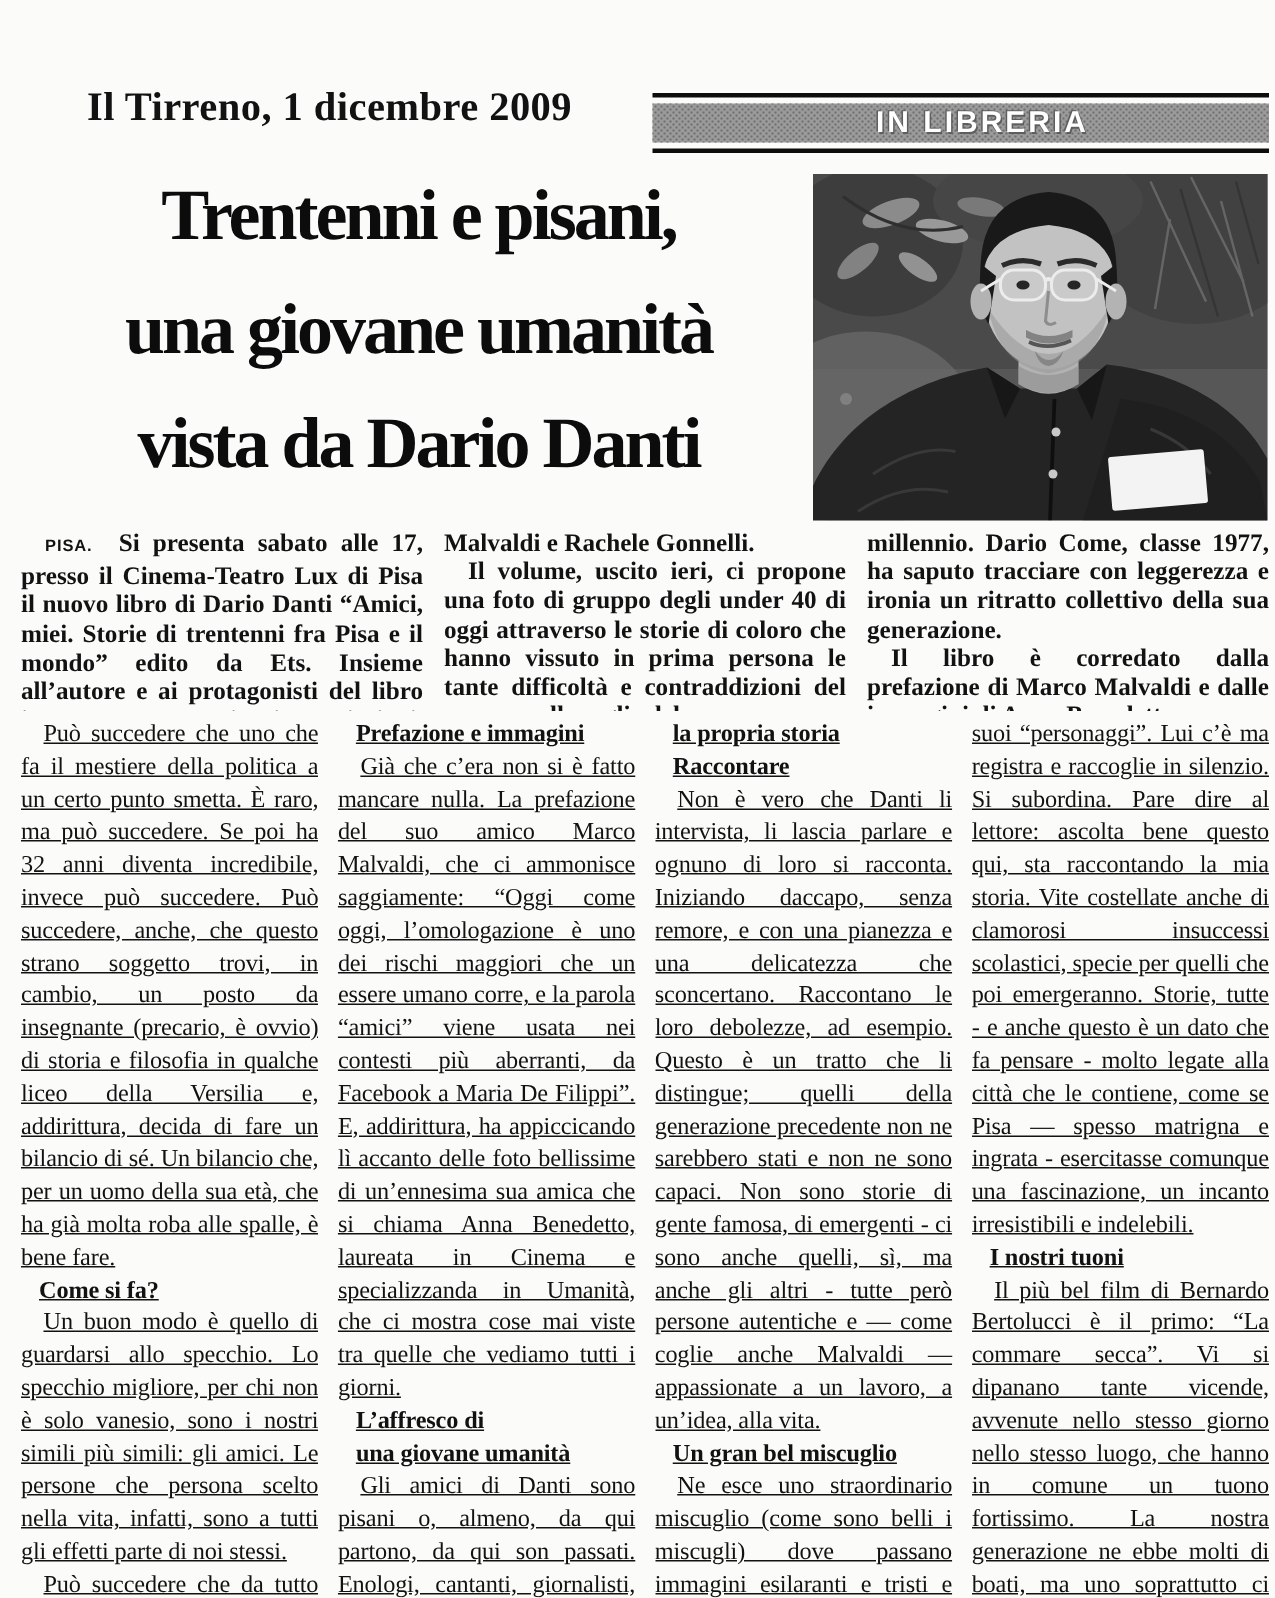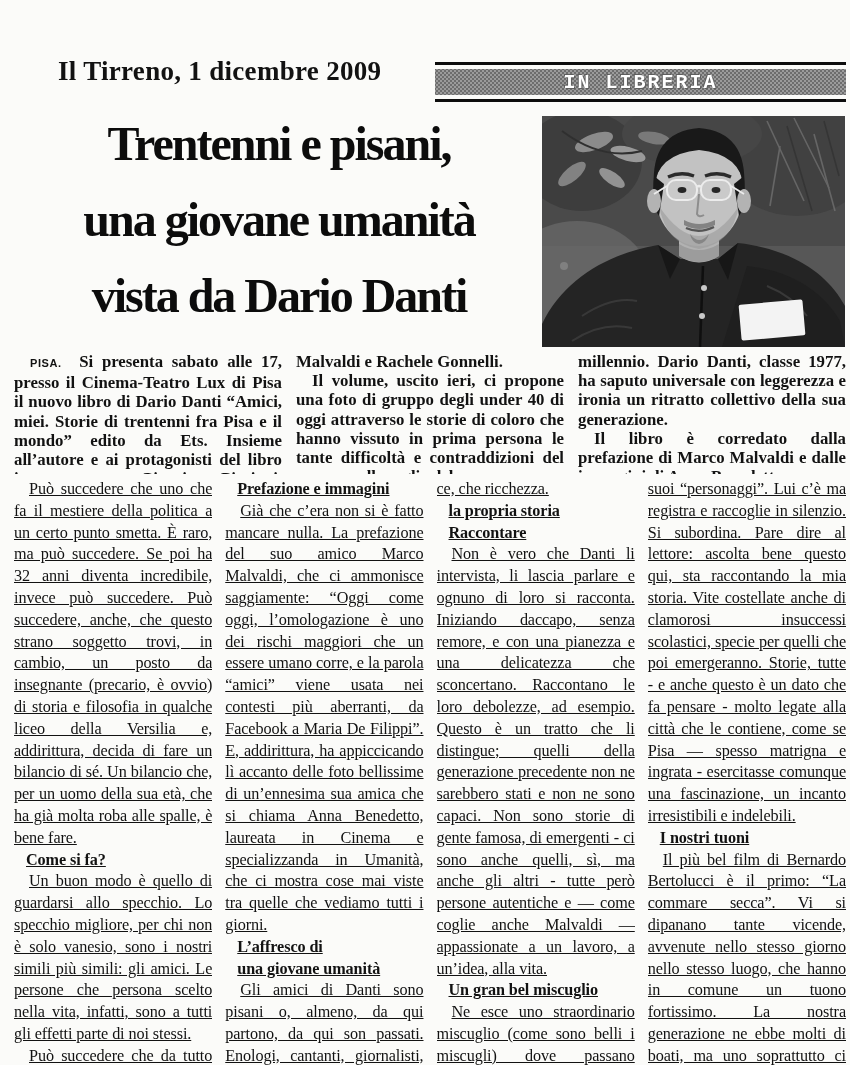--- a/index.html
+++ b/index.html
@@ -27,23 +27,24 @@
   }
   .banner-band{
     height:26px;display:flex;align-items:center;justify-content:center;
     background-color:#9b9b9b;
     background-image:
       radial-gradient(circle,#6d6d6d 30%,transparent 32%),
       radial-gradient(circle,#6d6d6d 30%,transparent 32%);
     background-size:4px 4px;background-position:0 0,2px 2px;
   }
   .banner-label{
-    font-family:Liberation Mono, monospace;
+    font-family:Liberation Sans, sans-serif;
     font-weight:bold;font-size:20px;letter-spacing:2px;color:#ffffff;
     text-shadow:1px 1px 0 #5e5e5e,-1px -1px 0 #5e5e5e;
+    padding-left:29px;
   }
 
   
   .headline{
     position:absolute;left:16px;top:64px;width:526px;
     text-align:center;font-weight:bold;
     font-size:48px;line-height:76px;letter-spacing:-2px;
     color:#0c0c0c;
   }
   .headline span{display:block;white-space:nowrap;}
@@ -192,21 +193,21 @@
 
   <div class="lead">
     <div class="lcol">
       <p class="ind"><span class="dateline">PISA.</span>&nbsp; <span>Si presenta sabato alle 17, presso il Cinema-Teatro Lux di Pisa il nuovo libro di Dario Danti “Amici, miei. Storie di trentenni fra Pisa e il mondo” edito da Ets. Insieme all’autore e ai protagonisti del libro interverranno Giorgio Piccioni, Marco</span></p>
     </div>
     <div class="lcol">
       <p>Malvaldi e Rachele Gonnelli.</p>
       <p class="ind">Il volume, uscito ieri, ci propone una foto di gruppo degli under 40 di oggi attraverso le storie di coloro che hanno vissuto in prima persona le tante difficoltà e contraddizioni del crescere alle soglie del nuovo</p>
     </div>
     <div class="lcol">
-      <p>millennio. Dario Danti, classe 1977, ha saputo universale con leggerezza e ironia un ritratto collettivo della sua generazione.</p>
+      <p>millennio. Dario Come, classe 1977, ha saputo tracciare con leggerezza e ironia un ritratto collettivo della sua generazione.</p>
       <p class="ind">Il libro è corredato dalla prefazione di Marco Malvaldi e dalle immagini di Anna Benedetto.</p>
     </div>
   </div>
 
   <div class="body-cols">
 
     <div class="bcol">
       <p>Può succedere che uno che fa il mestiere della politica a un certo punto smetta. È raro, ma può succedere. Se poi ha 32 anni diventa incredibile, invece può succedere. Può succedere, anche, che questo strano soggetto trovi, in cambio, un posto da insegnante (precario, è ovvio) di storia e filosofia in qualche liceo della Versilia e, addirittura, decida di fare un bilancio di sé. Un bilancio che, per un uomo della sua età, che ha già molta roba alle spalle, è bene fare.</p>
       <div class="subhead">Come si fa?</div>
       <p>Un buon modo è quello di guardarsi allo specchio. Lo specchio migliore, per chi non è solo vanesio, sono i nostri simili più simili: gli amici. Le persone che persona scelto nella vita, infatti, sono a tutti gli effetti parte di noi stessi.</p>
@@ -217,21 +218,20 @@
       <div class="subhead">Prefazione e immagini</div>
       <p>Già che c’era non si è fatto mancare nulla. La prefazione del suo amico Marco Malvaldi, che ci ammonisce saggiamente: “Oggi come oggi, l’omologazione è uno dei rischi maggiori che un essere umano corre, e la parola “amici” viene usata nei contesti più aberranti, da Facebook a Maria De Filippi”. E, addirittura, ha appiccicando lì accanto delle foto bellissime di un’ennesima sua amica che si chiama Anna Benedetto, laureata in Cinema e specializzanda in Umanità, che ci mostra cose mai viste tra quelle che vediamo tutti i giorni.</p>
       <div class="subhead">
         <span>L’affresco di</span>
         <span>una giovane umanità</span>
       </div>
       <p>Gli amici di Danti sono pisani o, almeno, da qui partono, da qui son passati. Enologi, cantanti, giornalisti, calciatori, malati, politici, matti, ristoratori, cococo, terapisti, ultrà, pittori, musicisti, dipendenti della Camera, volontari, sceneggiatori, inviati in Palestina e ancora. E ognuno di loro ne porta altrettanti con sé. E qui si scopre il primo straordinario merito di questo libro, quello di dare un palcoscenico a una quantità amplissima di persone di una generazione che questa città, questo paese, tendono a dimenticare, a trascurare. Inve-</p>
     </div>
 
     <div class="bcol">
-      <p class="noind">ce, che ricchezza.</p>
       <div class="subhead">
         <span>la propria storia</span>
         <span>Raccontare</span>
       </div>
       <p>Non è vero che Danti li intervista, li lascia parlare e ognuno di loro si racconta. Iniziando daccapo, senza remore, e con una pianezza e una delicatezza che sconcertano. Raccontano le loro debolezze, ad esempio. Questo è un tratto che li distingue; quelli della generazione precedente non ne sarebbero stati e non ne sono capaci. Non sono storie di gente famosa, di emergenti - ci sono anche quelli, sì, ma anche gli altri - tutte però persone autentiche e — come coglie anche Malvaldi — appassionate a un lavoro, a un’idea, alla vita.</p>
       <div class="subhead">Un gran bel miscuglio</div>
       <p>Ne esce uno straordinario miscuglio (come sono belli i miscugli) dove passano immagini esilaranti e tristi e drammatiche e surreali. Sembra di sentirli parlare. Il master di parmigiano, le ruote scoppiate per una telefonata di D’Alema, tirare il calzino sul primo gradino del ginnasio, le botte alle partite del Cep, lo sbocciare al liceo, i merli e Gaber che parlano nei silenzi, le intermittenze, gli stop. Quanta roba. Buona roba.</p>
 
     </div>
 

